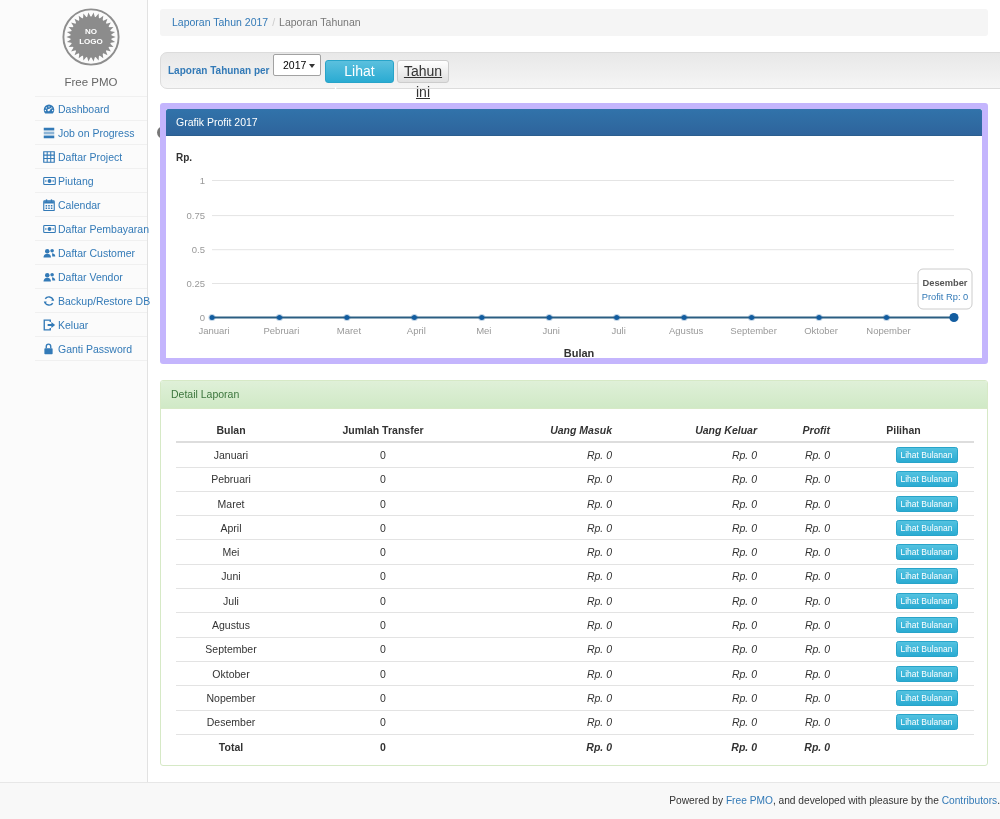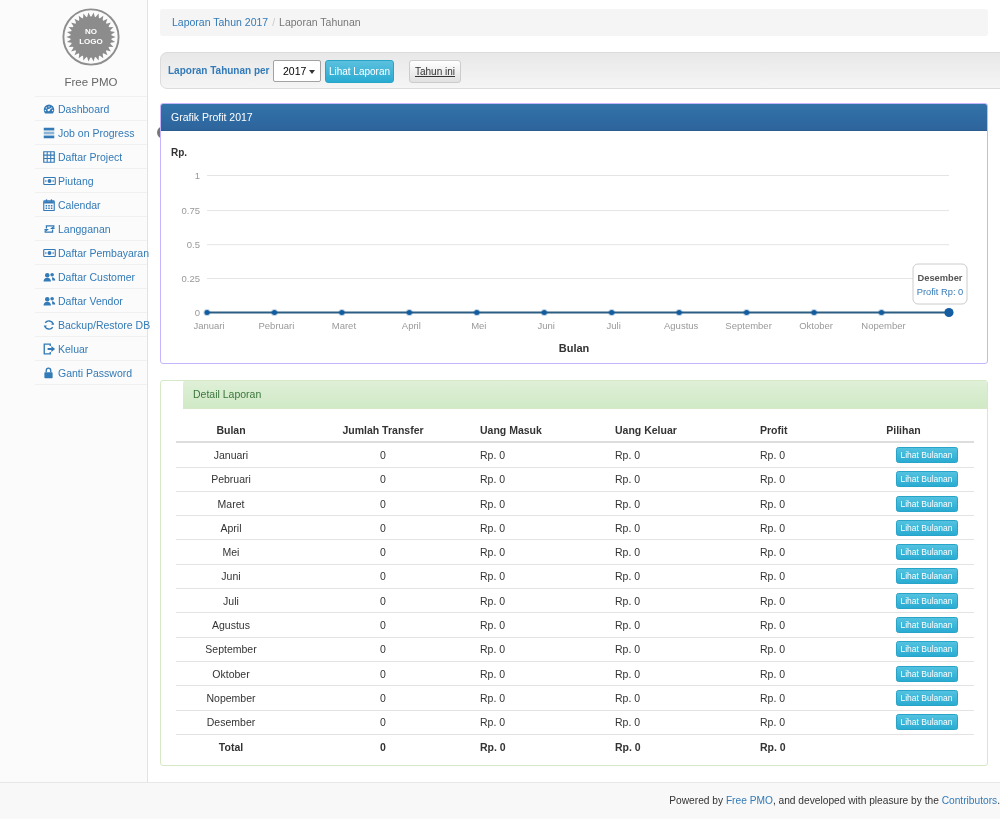--- a/index.html
+++ b/index.html
@@ -12,36 +12,36 @@
 .mi svg { position:absolute; left:8px; top:6px; }
 .mi .t { position:absolute; left:23px; top:0; }
 .badge0 { position:absolute; left:122px; top:5px; width:16px; height:13px; background:#777; border-radius:8px; color:#fff; font-size:8px; font-weight:bold; text-align:center; line-height:13px; }
 .chev { position:absolute; left:133px; top:-2px; color:#444; font-size:13px; }
 #main { position:absolute; left:148px; top:0; width:852px; }
 #crumb { position:absolute; left:12px; top:9px; width:828px; height:27px; background:#f5f5f5; border-radius:3px; font-size:10.5px; line-height:27px; padding-left:12px; color:#777; }
 #crumb a { color:#337ab7; text-decoration:none; }
 #crumb .sep { color:#ccc; padding:0 4px; }
 #well { position:absolute; left:12px; top:52px; width:956px; height:37px; background:linear-gradient(to bottom,#e8e8e8 0%,#f5f5f5 100%); border:1px solid #dcdcdc; border-radius:7px; }
 #well .lbl { position:absolute; left:7px; top:0; line-height:35px; font-size:10px; font-weight:bold; color:#337ab7; }
-#sel { position:absolute; left:112px; top:7px; width:48px; height:22px; background:#fff; border:1px solid #a2a2a2; border-radius:2px; font-size:10.5px; color:#000; line-height:20px; padding-left:9px; }
+#sel { position:absolute; left:112px; top:1px; width:48px; height:22px; background:#fff; border:1px solid #a2a2a2; border-radius:2px; font-size:10.5px; color:#000; line-height:20px; padding-left:9px; }
 #sel .car { position:absolute; right:5px; top:9px; width:0; height:0; border-left:3.5px solid transparent; border-right:3.5px solid transparent; border-top:4.5px solid #333; }
-.btn { position:absolute; top:7px; height:23px; border-radius:3px; font-size:10px; text-align:center; line-height:21px; }
+.btn { position:absolute; top:7px; height:23px; border-radius:3px; font-size:14px; text-align:center; line-height:21px; }
 #btn-lihat { left:164px; width:69px; background:linear-gradient(to bottom,#5bc0de 0%,#2aabd2 100%); border:1px solid #28a4c9; color:#fff; }
-#btn-tahun { left:248px; width:52px; background:linear-gradient(to bottom,#ffffff 0%,#e0e0e0 100%); border:1px solid #ccc; color:#333;text-decoration:underline; }
+#btn-tahun { left:236px; width:52px; background:linear-gradient(to bottom,#ffffff 0%,#e0e0e0 100%); border:1px solid #ccc; color:#333;text-decoration:underline; }
 .panel { position:absolute; left:12px; width:828px; border-radius:3px; background:#fff; }
-#panel1 { top:103px; height:261px; border:1px solid #c4b5fd; }
+#panel1 { top:103px; height:261px; border:6px solid #c4b5fd; }
 #panel1 .hd { height:27px; background:linear-gradient(to bottom,#3173aa 0%,#2e649c 100%); color:#fff; font-size:10.5px; line-height:26px; padding-left:10px; border-radius:2px 2px 0 0; border-bottom:1px solid #2b5e8e; }
-#panel2 { top:380px; height:386px; border:1px solid #d6e9c6;padding-left:22px; }
+#panel2 { top:380px; height:386px; border:1px solid #d6e9c6; }
 #panel2 .hd { height:28px; background:linear-gradient(to bottom,#dff0d8 0%,#d0e9c6 100%); color:#3c763d; font-size:10.5px; line-height:27px; padding-left:10px; border-radius:2px 2px 0 0; border-bottom:1px solid #d6e9c6; }
 #tbl { position:absolute; left:15px; top:39px; width:798px; border-collapse:collapse; font-size:10.5px; color:#333; }
 #tbl th { font-weight:bold; border-bottom:2px solid #ddd; height:21.5px; }
 #tbl td { border-top:1px solid #e3e3e3; height:24.3px; }
 #tbl tr:nth-child(2) td { border-top:none; height:25.6px; }
 #tbl .c { text-align:center; }
-#tbl .r { text-align:left; padding-right:3px; }
+#tbl .r { text-align:right; padding-right:3px;font-style:italic; }
 .btnxs { display:inline-block; width:62px; height:16px; background:linear-gradient(to bottom,#53c2e0 0%,#2aabd2 100%); border:1px solid #28a4c9; border-radius:2.5px; color:#fff; font-size:8.5px; line-height:14px; text-align:center;margin-left:46px; }
 #footer { position:absolute; left:0; top:782px; width:1000px; height:37px; background:#f8f8f8; border-top:1px solid #e7e7e7; text-align:right; font-size:10.2px; color:#333; line-height:36px; }
 #footer a { color:#337ab7; text-decoration:none; }
 </style>
 </head>
 <body>
 <div id="sidebar">
   <div id="logo-wrap">
     <svg width="58" height="58" viewBox="0 0 58 58">
       <circle cx="29" cy="29" r="27.6" fill="none" stroke="#8e8e8e" stroke-width="1.9"></circle>
@@ -95,30 +95,20 @@
         <svg width="12" height="12" viewBox="0 0 16 16">
           <g fill="#337ab7">
             <rect x="1" y="2.5" width="14" height="13" rx="1" fill="none" stroke="#337ab7" stroke-width="1.5"></rect>
             <rect x="1.5" y="3" width="13" height="3"></rect>
             <rect x="3.8" y="0.5" width="1.8" height="3.4"></rect>
             <rect x="10.4" y="0.5" width="1.8" height="3.4"></rect>
             <path d="M3.5 8h2v2h-2zM7 8h2v2H7zM10.5 8h2v2h-2zM3.5 11.3h2v2h-2zM7 11.3h2v2H7zM10.5 11.3h2v2h-2z"></path>
           </g>
         </svg>
         <span class="t">Calendar</span>
-      </div>
-      <div class="mi">
-        <svg width="13" height="12" viewBox="0 0 17 16">
-          <g fill="none" stroke="#337ab7" stroke-width="1.7">
-            <path d="M14.2 6.2V3.8H4.4v3.4"></path>
-            <path d="M2.8 9.8v2.4h9.8V8.8"></path>
-          </g>
-          <path fill="#337ab7" d="M4.4 11l-3.4-3h6.8zM12.6 5l3.4 3H9.2z"></path>
-        </svg>
-        <span class="t">Langganan</span>
       </div>
       <div class="mi">
         <svg width="13" height="12" viewBox="0 0 17 16">
           <rect x="0.8" y="3.4" width="15.4" height="9.2" rx="1" fill="none" stroke="#337ab7" stroke-width="1.5"></rect>
           <circle cx="8.5" cy="8" r="2.6" fill="#337ab7"></circle>
           <rect x="2.8" y="7" width="1.6" height="2" fill="#337ab7"></rect>
           <rect x="12.6" y="7" width="1.6" height="2" fill="#337ab7"></rect>
         </svg>
         <span class="t">Daftar Pembayaran</span>
       </div>

